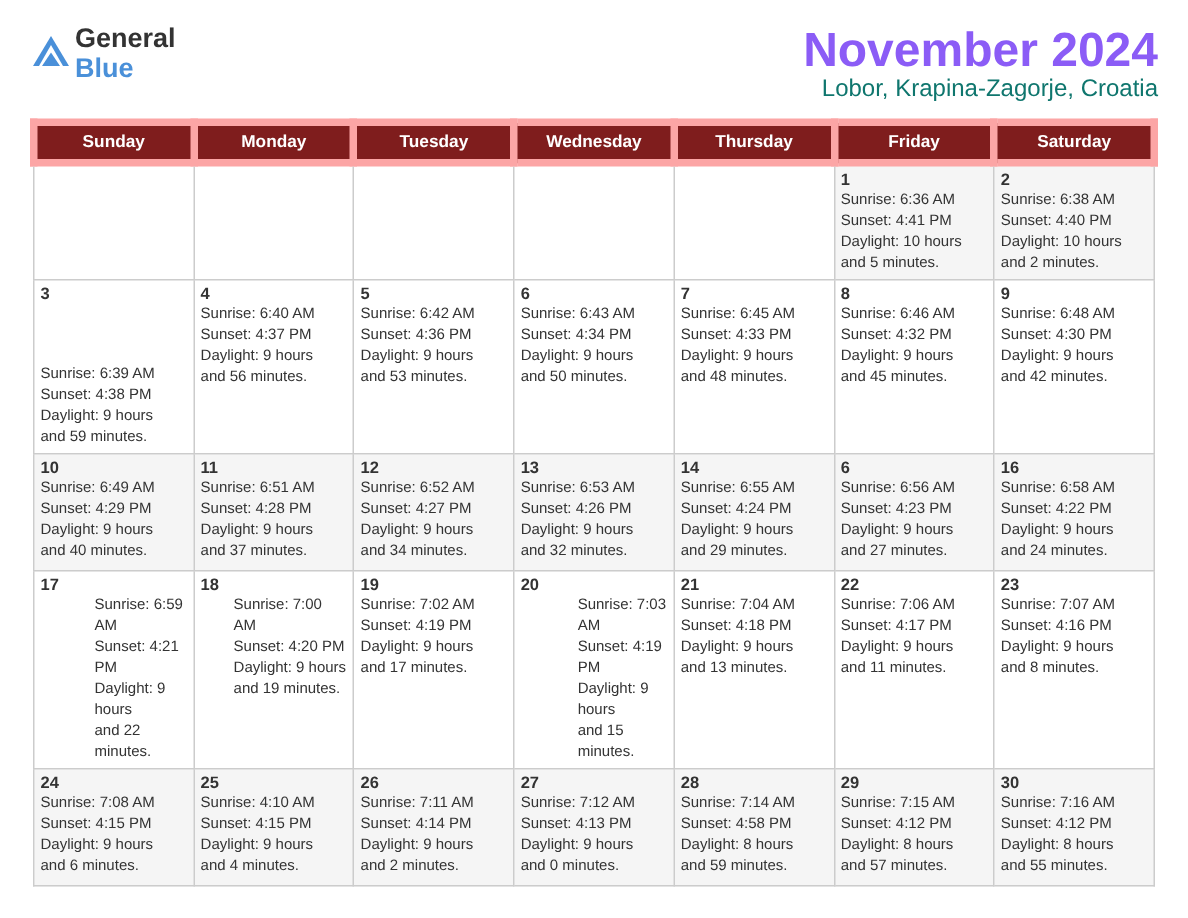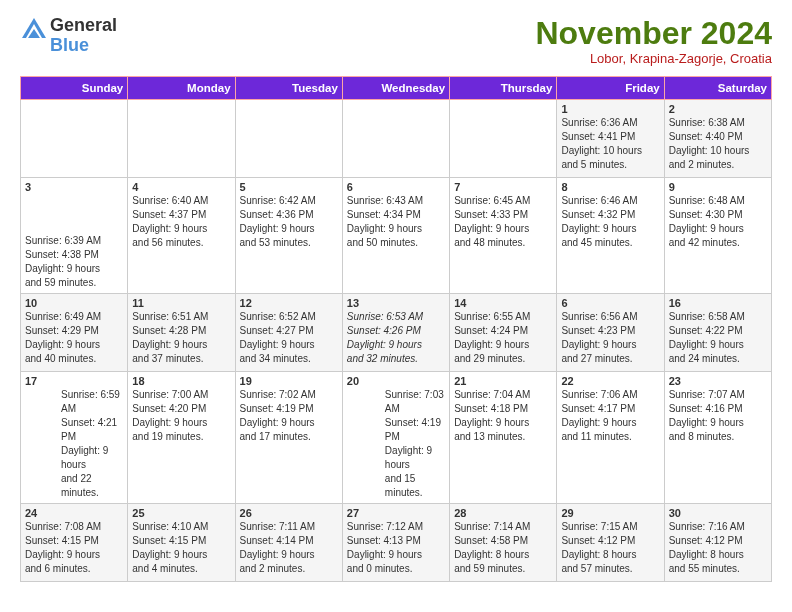--- a/index.html
+++ b/index.html
@@ -16,21 +16,21 @@
       padding: 16px 20px 10px 20px;
     }
     .header {
       display: flex;
       align-items: flex-start;
       justify-content: space-between;
       margin-bottom: 10px;
     }
     .logo {
       display: flex;
-      align-items: flex-start;
+      align-items: center;
     }
     .logo-text {
       display: flex;
       flex-direction: column;
       line-height: 1.1;
     }
     .logo-general {
       font-size: 18px;
       font-weight: bold;
       color: #333;
@@ -44,40 +44,40 @@
       width: 28px;
       height: 28px;
       margin-right: 2px;
     }
     .title-block {
       text-align: right;
     }
     .month-title {
       font-size: 32px;
       font-weight: bold;
-      color: #4d7c0f;
+      color: #8b5cf6;
       line-height: 1.1;
     }
     .location {
-      font-size: 13px;
-      color: #b91c1c;
+      font-size: 16px;
+      color: #0f766e;
     }
     table {
       width: 100%;
       border-collapse: collapse;
       table-layout: fixed;
     }
     thead th {
-      background: #6d28d9;
+      background: #7f1d1d;
       color: #fff;
       font-size: 11.5px;
       font-weight: bold;
       padding: 5px 4px;
-      text-align: right;
-      border: 1px solid #fca5a5;
+      text-align: center;
+      border: 5px solid #fca5a5;
     }
     tbody td {
       border: 1px solid #ccc;
       vertical-align: top;
       padding: 3px 4px;
       font-size: 9.5px;
       color: #333;
       height: 78px;
     }
     tbody tr:nth-child(odd) td {
@@ -226,21 +226,21 @@
           </td>
           <td>
             <span class="day-number">12</span>
             <div class="day-info" style="white-space: pre-line;">Sunrise: 6:52 AM
 Sunset: 4:27 PM
 Daylight: 9 hours
 and 34 minutes.</div>
           </td>
           <td>
             <span class="day-number">13</span>
-            <div class="day-info" style="white-space: pre-line; font-style: italic;">Sunrise: 6:53 AM
+            <div class="day-info" style="white-space: pre-line;">Sunrise: 6:53 AM
 Sunset: 4:26 PM
 Daylight: 9 hours
 and 32 minutes.</div>
           </td>
           <td>
             <span class="day-number">14</span>
             <div class="day-info" style="white-space: pre-line;">Sunrise: 6:55 AM
 Sunset: 4:24 PM
 Daylight: 9 hours
 and 29 minutes.</div>
@@ -263,21 +263,21 @@
         <tr>
           <td>
             <span class="day-number">17</span>
             <div class="day-info" style="white-space: pre-line; margin-left: 36px;">Sunrise: 6:59 AM
 Sunset: 4:21 PM
 Daylight: 9 hours
 and 22 minutes.</div>
           </td>
           <td>
             <span class="day-number">18</span>
-            <div class="day-info" style="white-space: pre-line;">Sunrise: 7:00 AM
+            <div class="day-info" style="white-space: pre-line; margin-left: 22px;">Sunrise: 7:00 AM
 Sunset: 4:20 PM
 Daylight: 9 hours
 and 19 minutes.</div>
           </td>
           <td>
             <span class="day-number">19</span>
             <div class="day-info" style="white-space: pre-line;">Sunrise: 7:02 AM
 Sunset: 4:19 PM
 Daylight: 9 hours
 and 17 minutes.</div>

